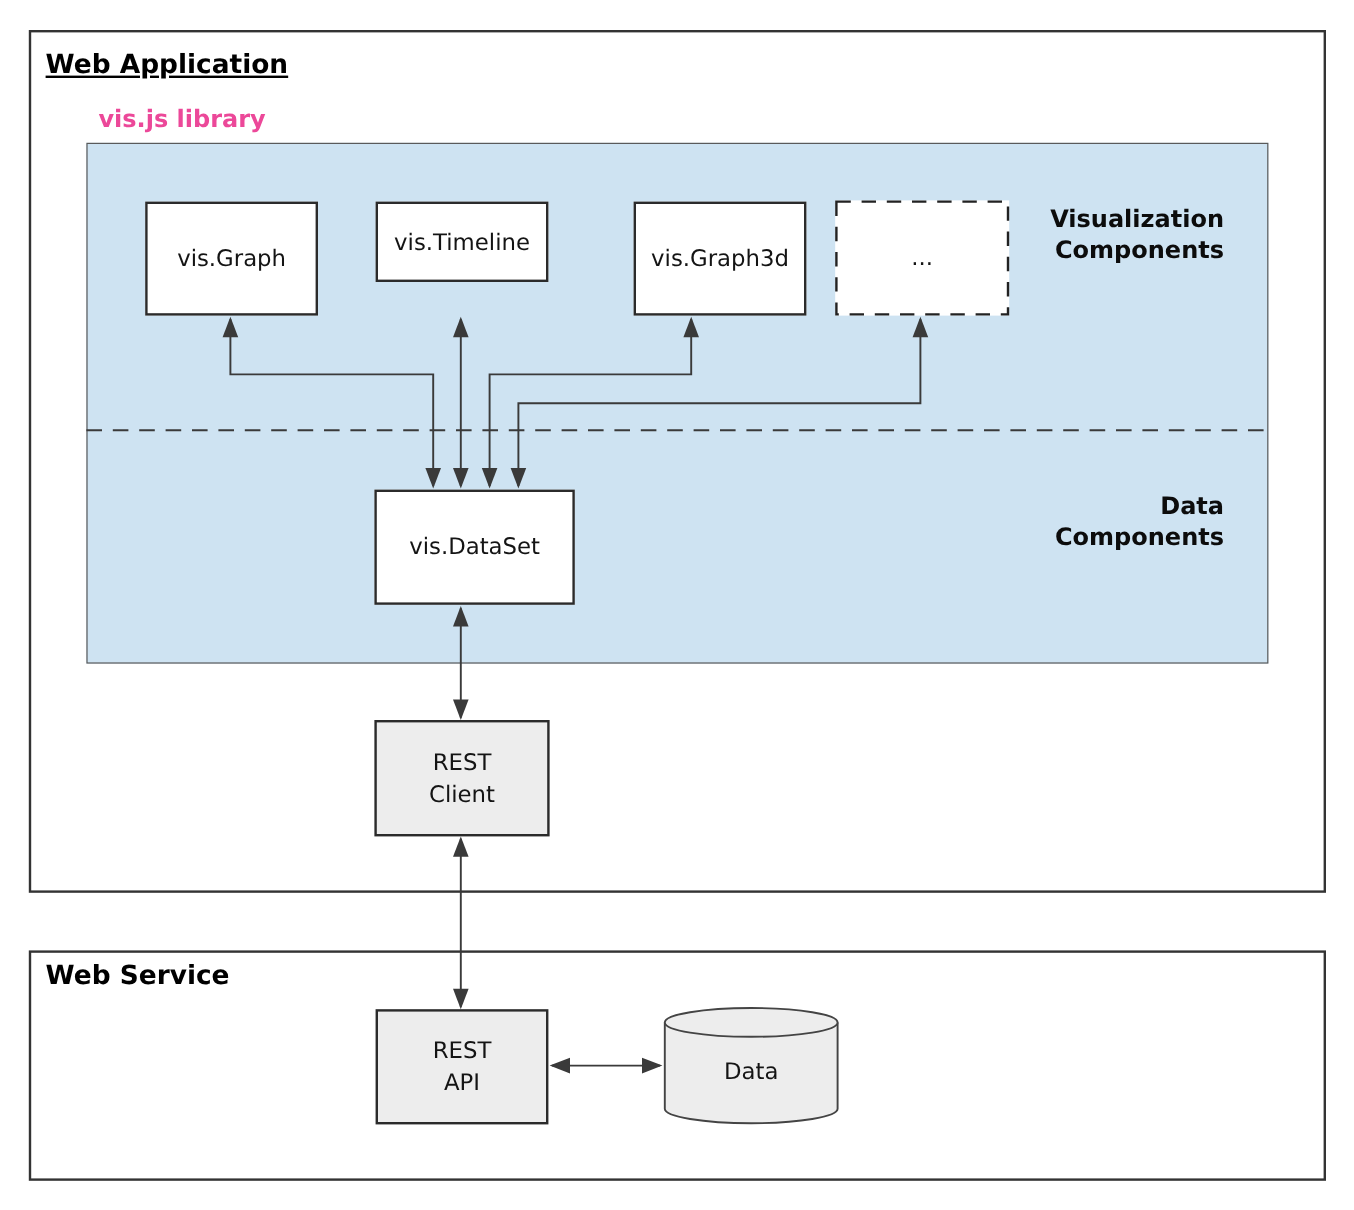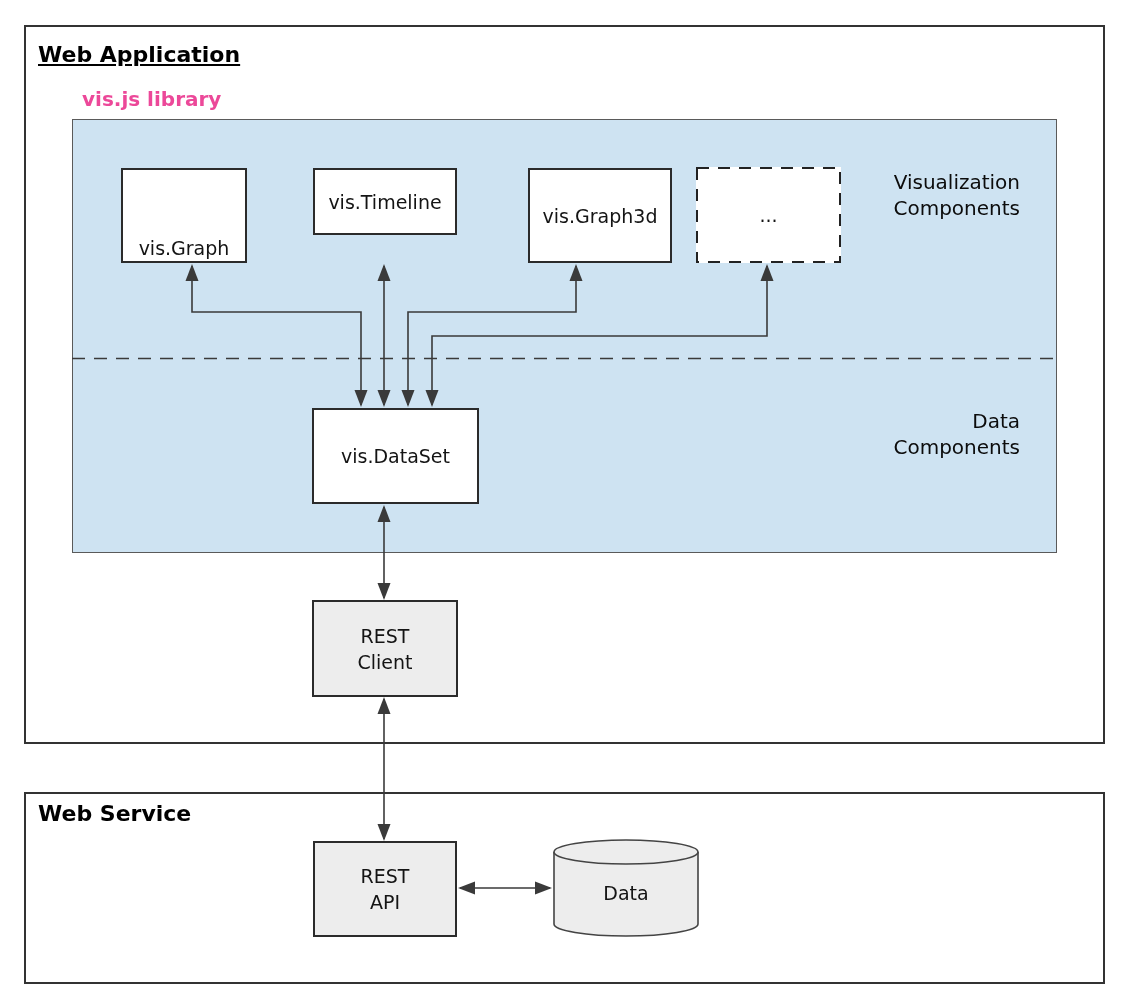--- a/index.html
+++ b/index.html
@@ -31,21 +31,21 @@
   }
   .big-title {
     font-size: 22px; font-weight: bold; color: #000;
     line-height: 26px; white-space: nowrap;
   }
   .lib-title {
     font-size: 20px; font-weight: bold; color: #ec4899;
     line-height: 24px; white-space: nowrap;
   }
   .section-label {
-    font-size: 20px; font-weight: normal; color: #0c0c0c;
+    font-size: 20px; font-weight: bold; color: #0c0c0c;
     line-height: 26px; text-align: right;
   }
   .section-label span { display: block; }
   .node {
     border: 2px solid var(--node_outline);
     background: var(--node_fill);
     display: flex; flex-direction: column;
     align-items: center; justify-content: center;
     text-align: center;
     font-size: 19px; line-height: 26px; color: #141414;
@@ -76,21 +76,21 @@
 
 <div class="abs section-label" style="right:108px; top:169px; width:300px;">
   <span>Visualization</span>
   <span>Components</span>
 </div>
 <div class="abs section-label" style="right:108px; top:408px; width:300px;">
   <span>Data</span>
   <span>Components</span>
 </div>
 
-<div class="abs node" style="left:121px; top:168px; width:126px; height:95px;justify-content:flex-end;">
+<div class="abs node" style="left:121px; top:168px; width:144px; height:95px;">
   <span>vis.Graph</span>
 </div>
 <div class="abs node" style="left:313px; top:168px; width:144px; height:67px;align-items:center;">
   <span>vis.Timeline</span>
 </div>
 <div class="abs node" style="left:504px; top:168px; width:144px; height:95px;margin-left:24px;">
   <span>vis.Graph3d</span>
 </div>
 <div class="abs node bare" style="left:696px; top:167px; width:145px; height:96px;">
   <span>...</span>

